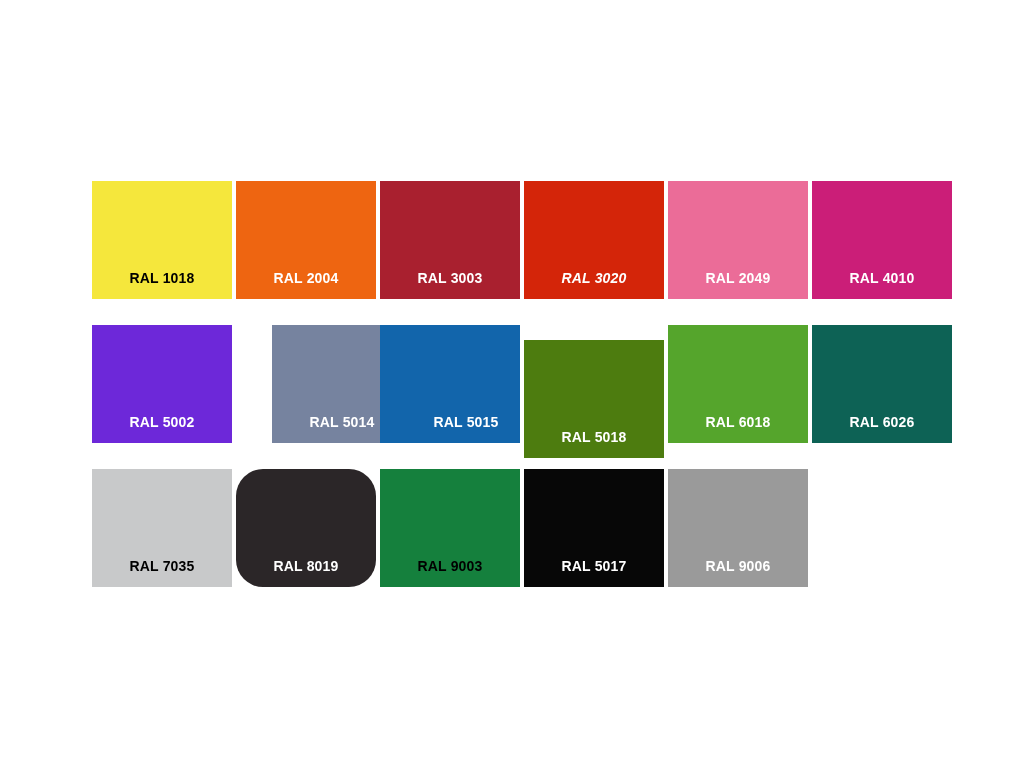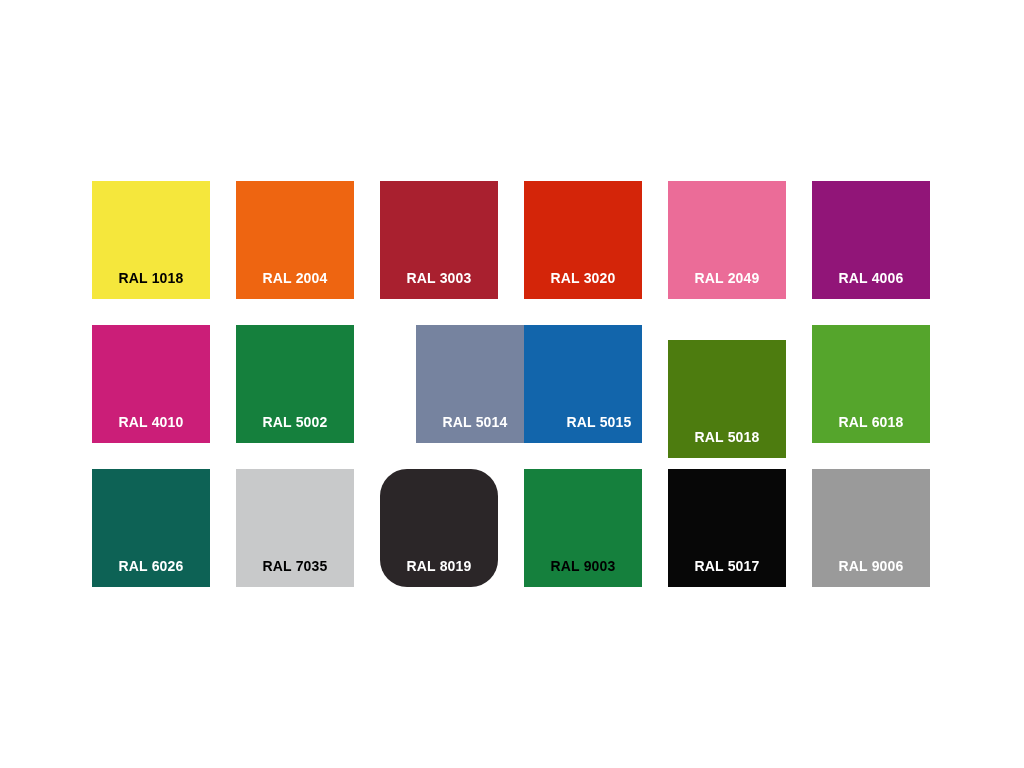--- a/index.html
+++ b/index.html
@@ -23,21 +23,21 @@
     height: 408px;
     display: grid;
     grid-template-columns: repeat(6, 118px);
     grid-template-rows: repeat(3, 118px);
     column-gap: 26px;
     row-gap: 26px;
   }
 
   .swatch {
     position: relative;
-    width: 118px;
+    width: 140px;
     height: 118px;
     box-sizing: border-box;
     display: flex;
     align-items: flex-end;
     justify-content: center;
   }
 
   .swatch-label {
     display: block;
     width: 100%;
@@ -59,32 +59,29 @@
     <div class="swatch" style="background-color: rgb(245, 231, 60);">
       <span class="swatch-label" style="color: rgb(0, 0, 0);">RAL 1018</span>
     </div>
     <div class="swatch" style="background-color: rgb(238, 101, 17);">
       <span class="swatch-label" style="color: rgb(255, 255, 255);">RAL 2004</span>
     </div>
     <div class="swatch" style="background-color: rgb(169, 32, 47);">
       <span class="swatch-label" style="color: rgb(255, 255, 255);">RAL 3003</span>
     </div>
     <div class="swatch" style="background-color: rgb(212, 37, 9);">
-      <span class="swatch-label" style="color: rgb(255, 255, 255);">RAL 3020</span>
+      <span class="swatch-label" style="color: rgb(255, 255, 255); font-style: italic;">RAL 3020</span>
     </div>
     <div class="swatch" style="background-color: rgb(235, 108, 152);">
       <span class="swatch-label" style="color: rgb(255, 255, 255);">RAL 2049</span>
     </div>
-    <div class="swatch" style="background-color: rgb(145, 21, 120);">
-      <span class="swatch-label" style="color: rgb(255, 255, 255);">RAL 4006</span>
-    </div>
     <div class="swatch" style="background-color: rgb(203, 30, 120);">
       <span class="swatch-label" style="color: rgb(255, 255, 255);">RAL 4010</span>
     </div>
-    <div class="swatch" style="background-color: #15803d;">
+    <div class="swatch" style="background-color: #6d28d9;">
       <span class="swatch-label" style="color: rgb(255, 255, 255);">RAL 5002</span>
     </div>
     <div class="swatch" style="background-color: rgb(118, 131, 159); margin-left: 36px;">
       <span class="swatch-label" style="color: rgb(255, 255, 255);">RAL 5014</span>
     </div>
     <div class="swatch" style="background-color: rgb(18, 101, 171);">
       <span class="swatch-label" style="color: rgb(255, 255, 255); padding-left: 32px;">RAL 5015</span>
     </div>
     <div class="swatch" style="background-color: #4d7c0f; margin-top: 15px;">
       <span class="swatch-label" style="color: rgb(255, 255, 255);">RAL 5018</span>

